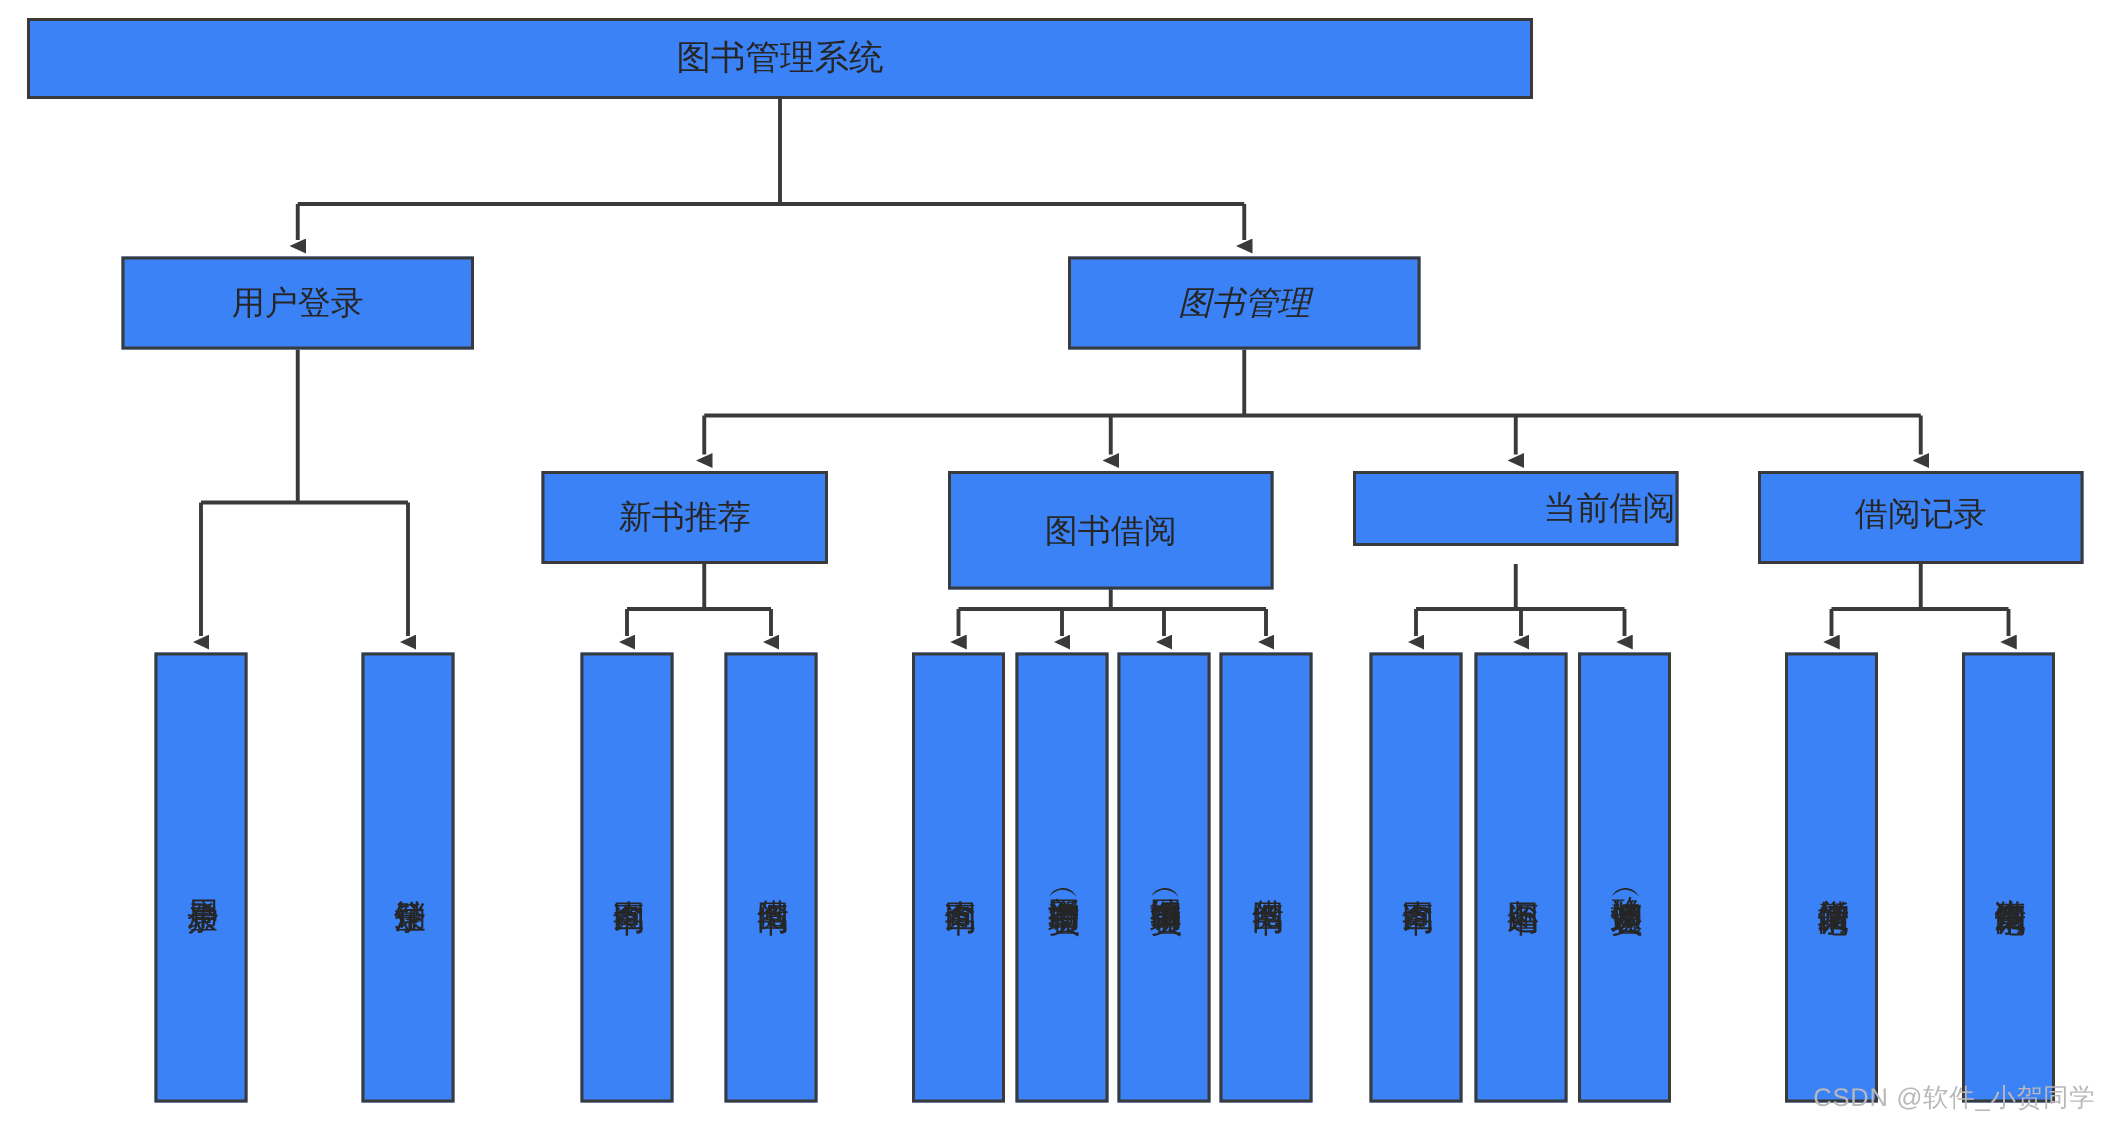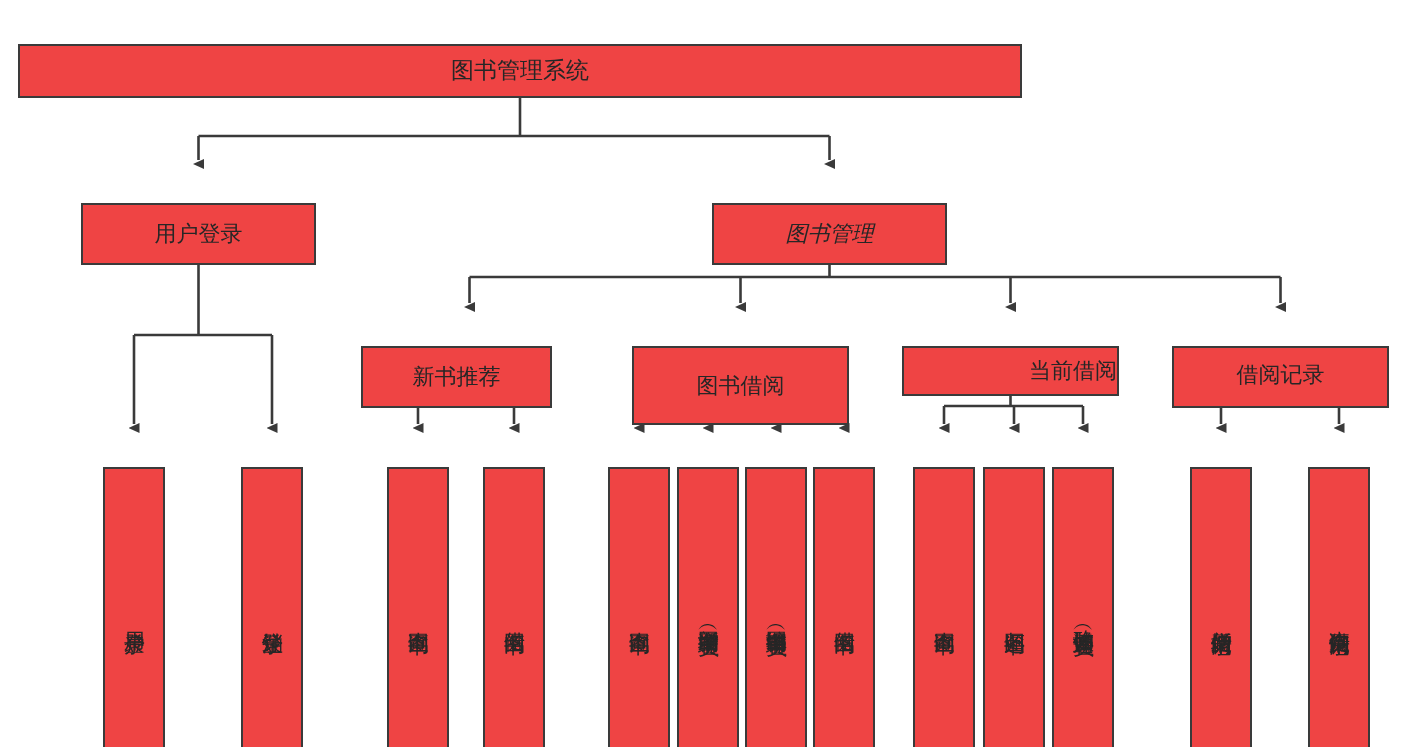--- a/index.html
+++ b/index.html
@@ -25,26 +25,25 @@
     left: 0;
     top: 0;
     width: 1405px;
     height: 747px;
     pointer-events: none;
   }
   .node {
     position: absolute;
     box-sizing: border-box;
     border: 2px solid #3a3a3a;
-    background: #ef4444;
+    background: #3b82f6;
     display: flex;
     align-items: center;
     justify-content: center;
     overflow: hidden;
-    margin-top: 32px;
   }
   .node .label {
     color: #262626;
     text-align: center;
     line-height: 1.18;
     white-space: pre;
   }
   .node.horizontal .label {
     writing-mode: horizontal-tb;
     font-size: 22px;
@@ -171,13 +170,14 @@
         <span class="label">确认归还（管理员）</span>
       </div>
       <div class="node vertical" style="left: 1190px; top: 435px; width: 62px; height: 300px;">
         <span class="label">新增借阅记录</span>
       </div>
       <div class="node vertical" style="left: 1308px; top: 435px; width: 62px; height: 300px;">
         <span class="label">查询借阅记录</span>
       </div>
     </div>
 
+  <div class="watermark">CSDN @软件_小贺同学</div>
 </div>
 
 </body></html>

